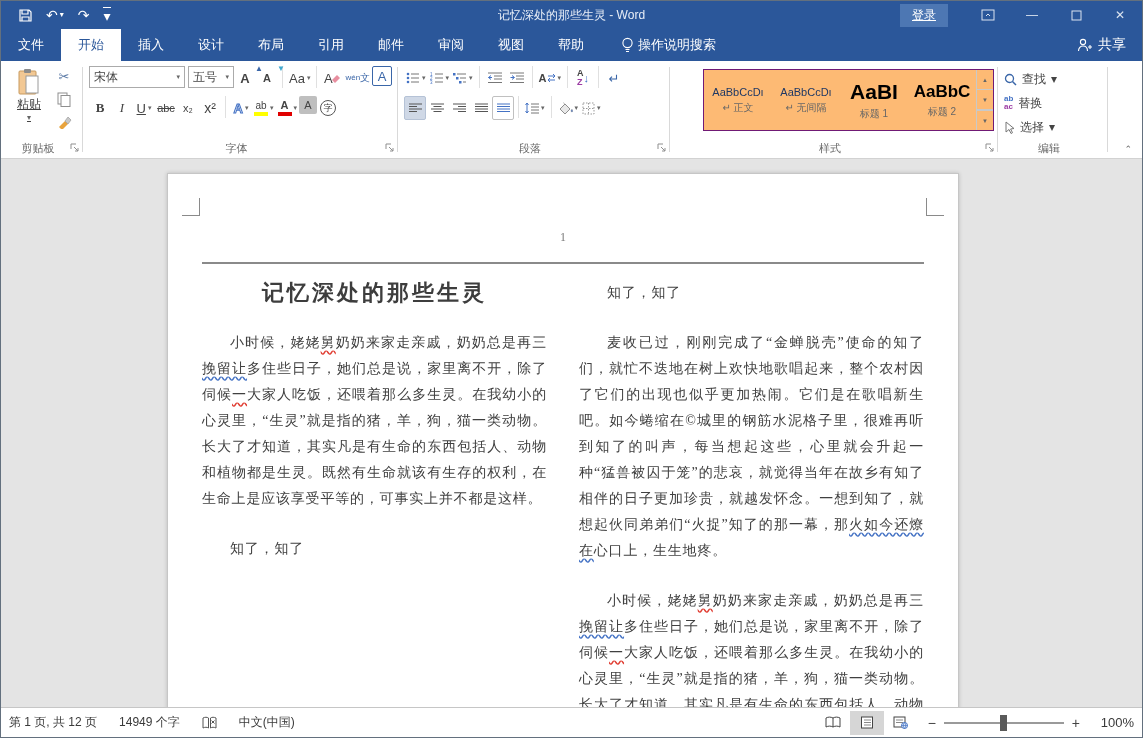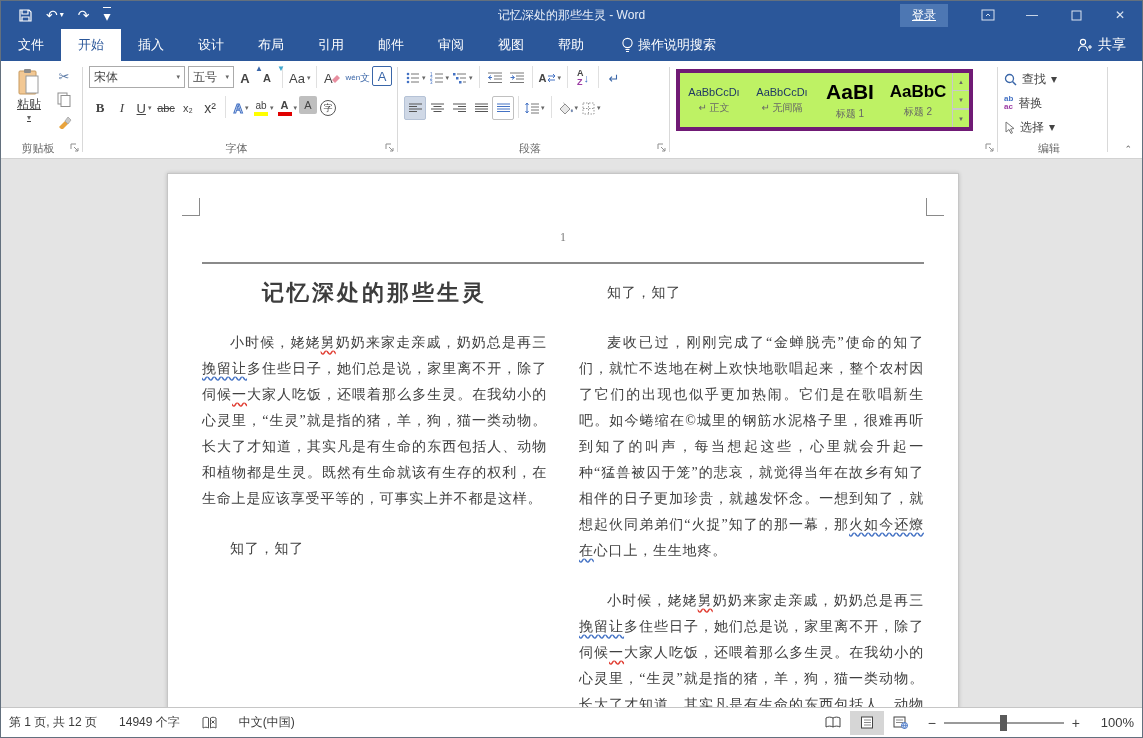--- a/index.html
+++ b/index.html
@@ -36,21 +36,21 @@
   .sep { width:1px; height:22px; background:#e0e0e0; margin:0 4px; }
   .ib { display:flex; align-items:center; justify-content:center; min-width:22px; height:24px; padding:0 2px; border-radius:2px; font-size:13px; color:#444; }
   .ib .dd, .combo .dd { font-size:7px; color:#666; margin-left:2px; }
   .ib.on { background:#cfd8e6; border:1px solid #b5c2d6; }
   .combo { display:flex; align-items:center; border:1px solid #ababab; background:#fff; height:22px; font-size:12px; padding:0 4px; justify-content:space-between; }
   .blue { color:#3a66a8; }
   .bigbtn { width:44px; display:flex; flex-direction:column; align-items:center; font-size:12px; color:#444; padding-top:2px;text-decoration:underline; }
   .bigbtn .dd { font-size:8px; color:#666; }
   .mini-col { display:flex; flex-direction:column; gap:3px; margin-left:2px; }
   .mini { width:22px; height:20px; display:flex; align-items:center; justify-content:center; font-size:13px; }
-  .stylebox { border:4px solid #701a75; background:#bef264; display:flex; height:62px; }
+  .stylebox { border:1px solid #701a75; background:#fdba74; display:flex; height:62px;margin-left:27px; }
   .styleitem { width:68px; display:flex; flex-direction:column; align-items:center; justify-content:center; gap:3px; }
   .sprev { font-size:11px; color:#1f3864; white-space:nowrap; }
   .sprev.h1 { font-size:21px; font-weight:bold; color:#000; }
   .sprev.h2 { font-size:17px; font-weight:bold; color:#000; }
   .sname { font-size:10px; color:#666; white-space:nowrap; }
   .sscroll { width:17px; border-left:1px solid #c9c9c9; display:flex; flex-direction:column; }
   .sscroll div { flex:1; border-bottom:1px solid #c9c9c9; display:flex; align-items:center; justify-content:center; font-size:6px; color:#666; }
   .sscroll div:last-child { border-bottom:none; }
   .edit-row { display:flex; align-items:center; gap:5px; height:22px; font-size:12px; color:#444; margin:2px 0; }
   .collapse { position:absolute; right:10px; bottom:4px; font-size:9px; color:#666; }
@@ -412,20 +412,21 @@
             <span class="sprev h2">AaBbC</span>
             <span class="sname">标题 2</span>
           </div>
           <div class="sscroll">
             <div>▲</div>
             <div>▼</div>
             <div style="border-top:1px solid #c9c9c9;">▼</div>
           </div>
         </div>
       </div>
+      <div class="glabel">样式</div>
       <span class="launcher">
         <svg width="9" height="9" viewBox="0 0 9 9">
             <path d="M1 1 h5 M1 1 v5" stroke="#8f8f8f" fill="none"></path>
             <path d="M4 4 l4 4 M8 5 v3 h-3" stroke="#8f8f8f" fill="none"></path>
           </svg>
       </span>
     </div>
 
     <div class="rgroup" style="width:110px;">
       <div class="edit-row">

